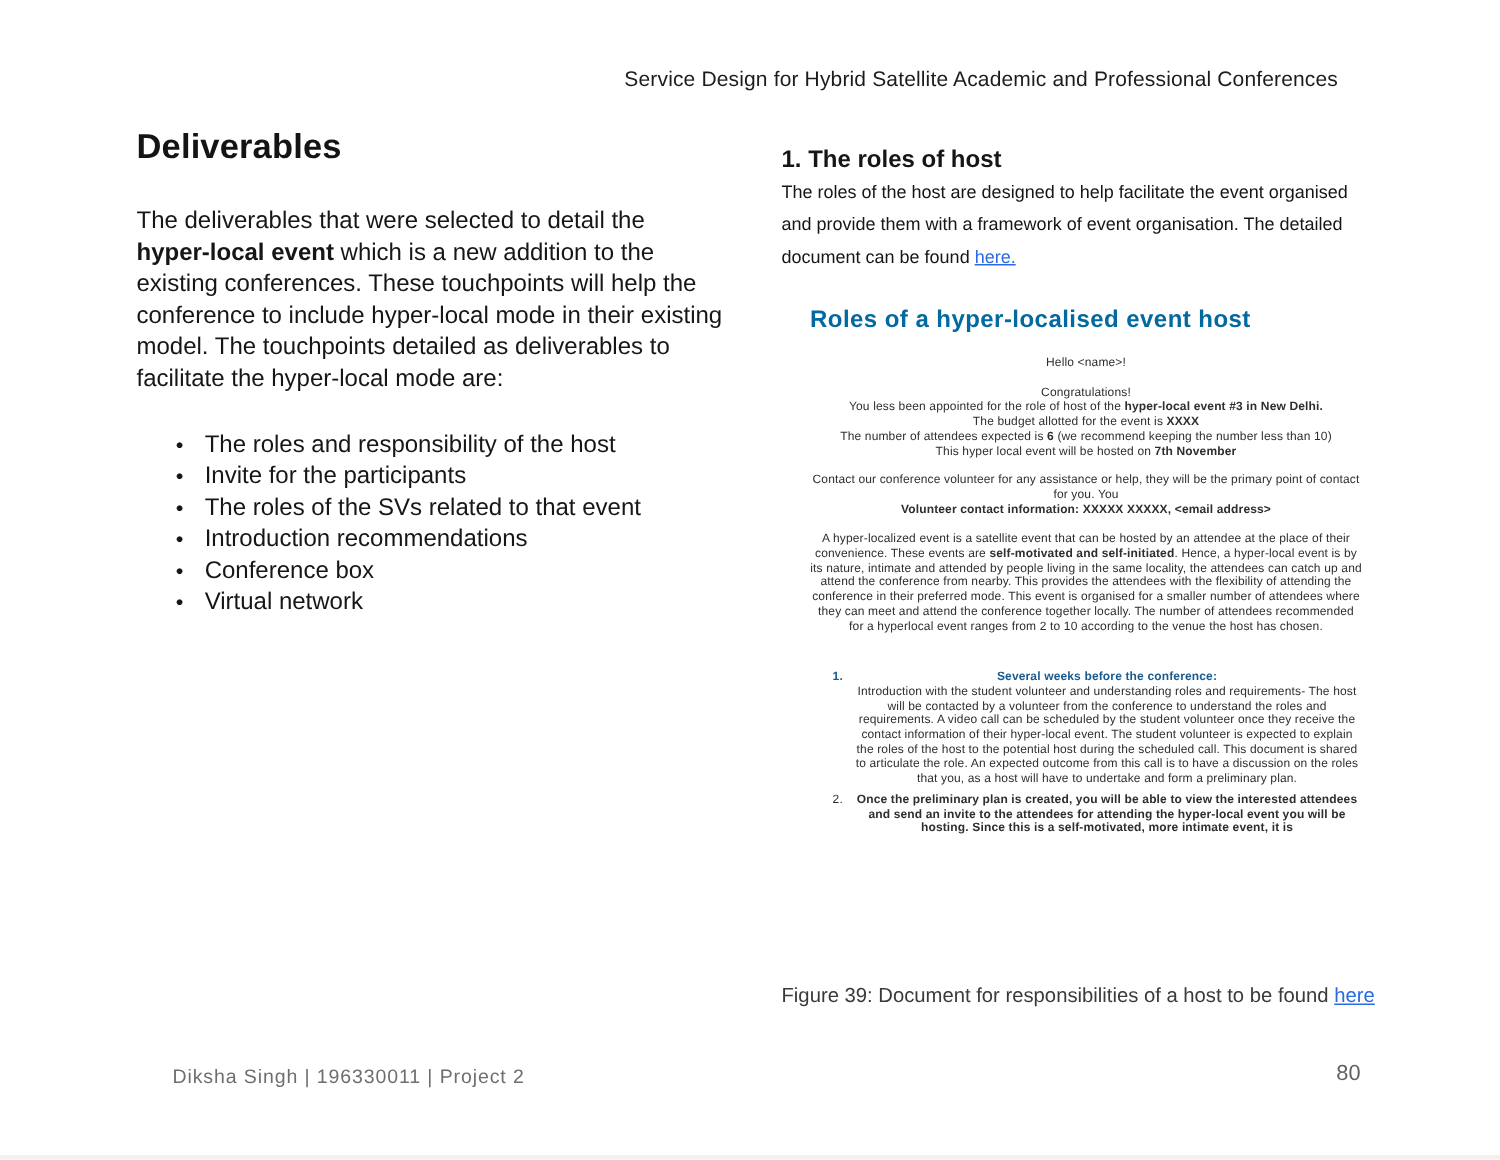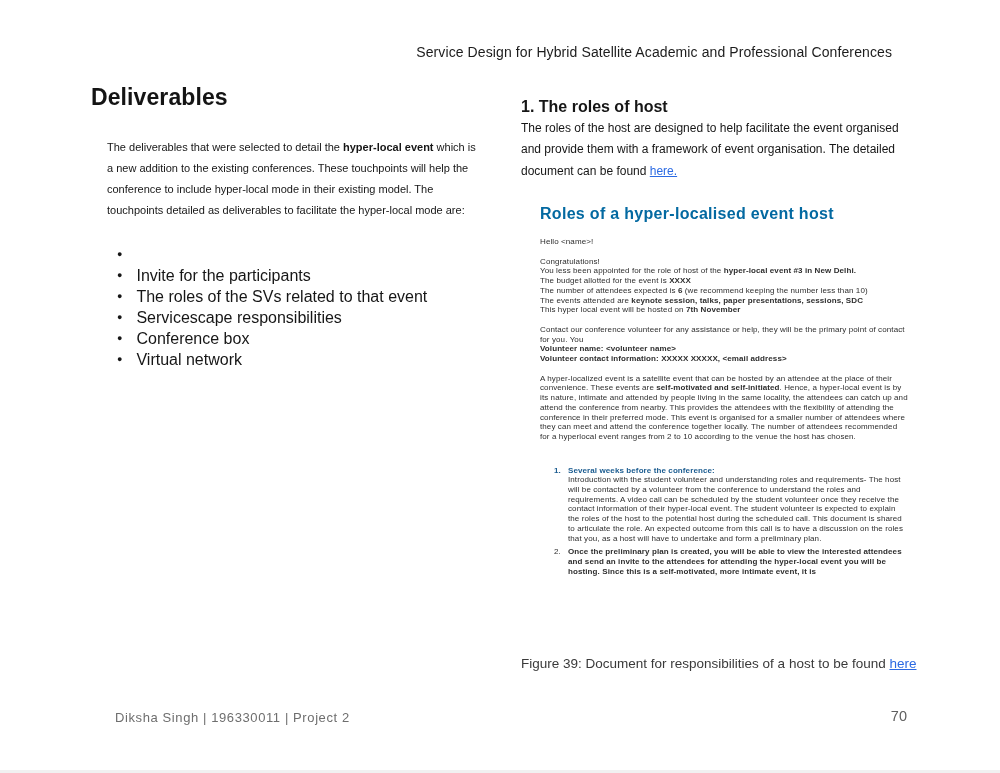--- a/index.html
+++ b/index.html
@@ -15,32 +15,32 @@
   .blue { color: var(--doc-blue, #1b5c90); }
   .link { color: var(--link-blue, #2b6ae3); text-decoration: underline; cursor: pointer; }
 
   .running-header {
     position: absolute; top: 44px; right: 108px;
     font-size: 14px; color: #1c1c1c; letter-spacing: 0.1px;
   }
 
   .col-left { position: absolute; left: 91px; top: 84px; width: 392px; }
   .section-title { font-size: 23px; font-weight: bold; letter-spacing: 0.1px; margin-bottom: 26px; color: #141414; }
-  .intro { font-size: 11px; line-height: 21px; margin-bottom: 23px; margin-left: 16px; }
+  .intro { font-size: 16px; line-height: 21px; margin-bottom: 23px; }
   .bullet-list { list-style: none; padding-left: 26px; font-size: 16px; line-height: 21px; }
   .bullet-list li { display: flex; gap: 14px; }
   .blt { font-size: 9px; line-height: 21px; }
 
   .col-right { position: absolute; left: 521px; top: 96px; width: 394px; }
   .sub-heading { font-size: 16px; font-weight: bold; line-height: 21.5px; }
   .rc-para { font-size: 12px; line-height: 21.5px; }
 
   .embedded-doc { margin-left: 19px; margin-top: 23px; width: 368px; }
   .doc-title { font-size: 16px; font-weight: bold; letter-spacing: 0.3px; color: #0369a1; margin-bottom: 14px; }
-  .doc-body, .doc-numlist { font-size: 8px; line-height: 9.7px; color: var(--doc-text, #2e2e2e); letter-spacing: 0.1px; }
+  .doc-body, .doc-numlist { font-size: 8px; line-height: 9.7px; color: var(--doc-text, #2e2e2e); letter-spacing: 0.1px; text-align: center; }
   .doc-para { margin-bottom: 10px; }
   .doc-numlist { margin-top: 24px; padding-left: 14px; }
   .doc-numitem { display: flex; gap: 5px; margin-bottom: 4px; }
   .num { width: 9px; flex: none; }
   .numbody { flex: 1; }
   .numbody .doc-line:first-child { font-weight: bold; }
 
   .caption { position: absolute; left: 521px; top: 656px; font-size: 13.5px; color: #3a3a3a; }
 
   .footer-left {
@@ -54,32 +54,33 @@
 <body>
 
 <div class="running-header">Service Design for Hybrid Satellite Academic and Professional Conferences</div>
 
 <div class="col-left">
   <h1 class="section-title">Deliverables</h1>
   <p class="intro"><span>The deliverables that were selected to detail the </span><span class="b">hyper-local event</span><span> which is a new addition to the existing conferences. These touchpoints will help the conference to include hyper-local mode in their existing model. The touchpoints detailed as deliverables to facilitate the hyper-local mode are:</span></p>
   <ul class="bullet-list">
       <li>
         <span class="blt">●</span>
+        <span>The roles and responsibility of the host</span>
       </li>
       <li>
         <span class="blt">●</span>
         <span>Invite for the participants</span>
       </li>
       <li>
         <span class="blt">●</span>
         <span>The roles of the SVs related to that event</span>
       </li>
       <li>
         <span class="blt">●</span>
-        <span>Servicescape responsibilities</span>
+        <span>Introduction recommendations</span>
       </li>
       <li>
         <span class="blt">●</span>
         <span>Conference box</span>
       </li>
       <li>
         <span class="blt">●</span>
         <span>Virtual network</span>
       </li>
     </ul>
@@ -93,26 +94,24 @@
     <div class="doc-title">Roles of a hyper-localised event host</div>
     <div class="doc-body">
         <div class="doc-para">
           <div class="doc-line"><span>Hello &lt;name&gt;!</span></div>
         </div>
         <div class="doc-para">
           <div class="doc-line"><span>Congratulations!</span></div>
           <div class="doc-line"><span>You less been appointed for the role of host of the </span><span class="b">hyper-local event #3 in New Delhi.</span></div>
           <div class="doc-line"><span>The budget allotted for the event is </span><span class="b">XXXX</span></div>
           <div class="doc-line"><span>The number of attendees expected is </span><span class="b">6</span><span> (we recommend keeping the number less than 10)</span></div>
-          <div class="doc-line"><span>The events attended are </span><span class="b">keynote session, talks, paper presentations, sessions, SDC</span></div>
           <div class="doc-line"><span>This hyper local event will be hosted on </span><span class="b">7th November</span></div>
         </div>
         <div class="doc-para">
           <div class="doc-line"><span>Contact our conference volunteer for any assistance or help, they will be the primary point of contact for you. You</span></div>
-          <div class="doc-line"><span class="b">Volunteer name: &lt;volunteer name&gt;</span></div>
           <div class="doc-line"><span class="b">Volunteer contact information: XXXXX XXXXX, &lt;email address&gt;</span></div>
         </div>
         <div class="doc-para">
           <div class="doc-line"><span>A hyper-localized event is a satellite event that can be hosted by an attendee at the place of their convenience. These events are </span><span class="b">self-motivated and self-initiated</span><span>. Hence, a hyper-local event is by its nature, intimate and attended by people living in the same locality, the attendees can catch up and attend the conference from nearby. This provides the attendees with the flexibility of attending the conference in their preferred mode. This event is organised for a smaller number of attendees where they can meet and attend the conference together locally. The number of attendees recommended for a hyperlocal event ranges from 2 to 10 according to the venue the host has chosen.</span></div>
         </div>
       </div>
     <div class="doc-numlist">
         <div class="doc-numitem">
           <span class="num blue b">1.</span>
           <div class="numbody">
@@ -126,14 +125,14 @@
             <div class="doc-line"><span>Once the preliminary plan is created, you will be able to view the interested attendees and send an invite to the attendees for attending the hyper-local event you will be hosting. Since this is a self-motivated, more intimate event, it is</span></div>
           </div>
         </div>
       </div>
   </div>
 </div>
 
 <div class="caption"><span>Figure 39: Document for responsibilities of a host to be found </span><span class="link">here</span></div>
 
 <div class="footer-left">Diksha Singh | 196330011 | Project 2</div>
-<div class="page-number">70</div>
+<div class="page-number">80</div>
 <div class="bottom-edge"></div>
 
 </body></html>

